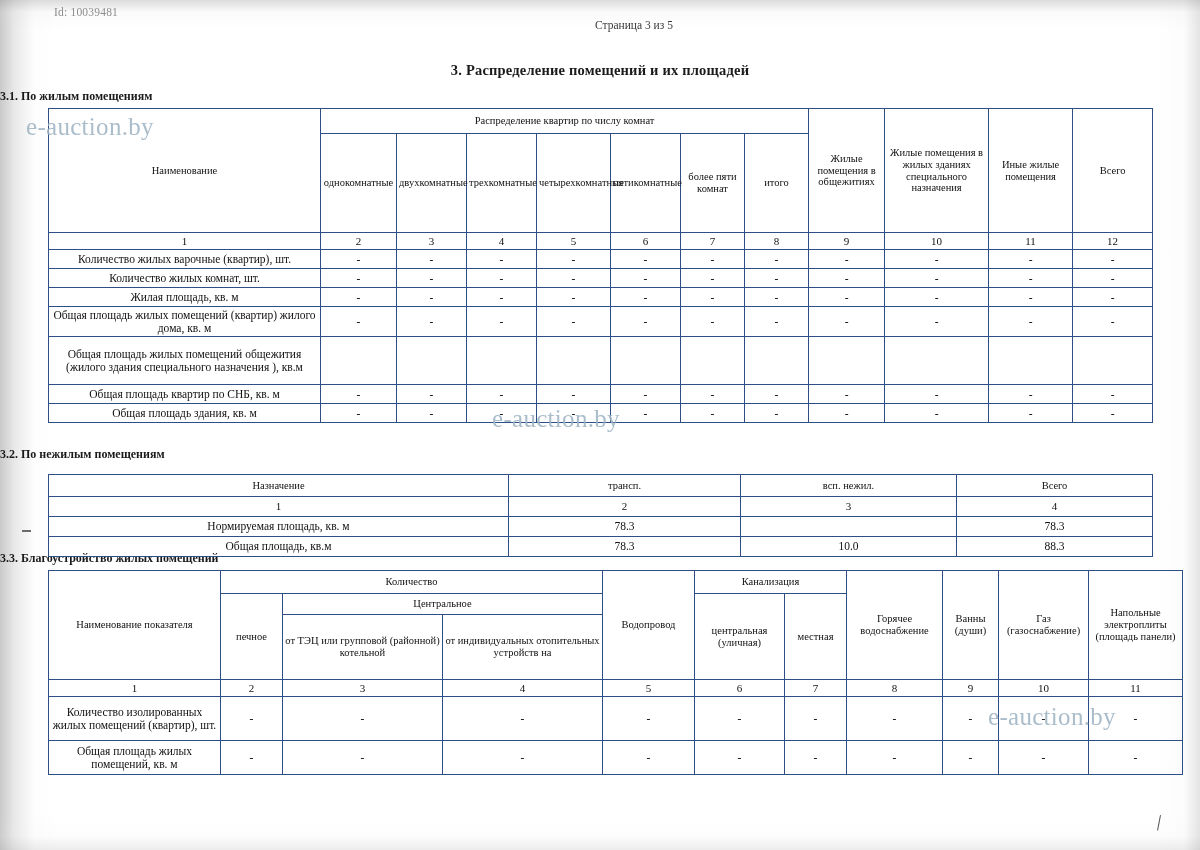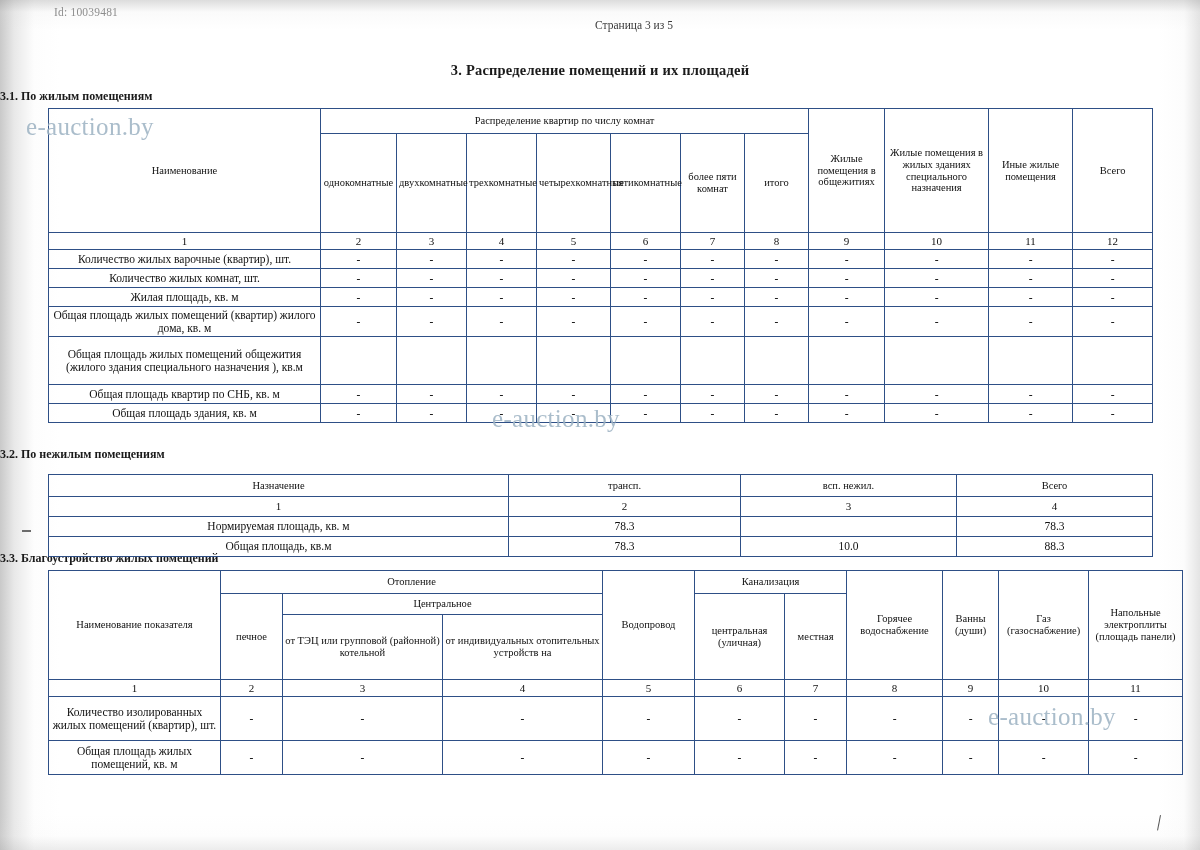--- a/index.html
+++ b/index.html
@@ -379,21 +379,21 @@
         <col style="width:90px">
         <col style="width:62px">
         <col style="width:96px">
       <col style="width:56px">
         <col style="width:90px">
         <col style="width:94px">
     </colgroup>
     <thead>
       <tr>
         <th rowspan="3">Наименование показателя</th>
-        <th colspan="3" style="height:20px">Отопление</th>
+        <th colspan="3" style="height:20px">Количество</th>
         <th rowspan="3">Водопровод</th>
         <th colspan="2">Канализация</th>
         <th rowspan="3">Горячее водоснабжение</th>
         <th rowspan="3">Ванны (души)</th>
         <th rowspan="3">Газ (газоснабжение)</th>
         <th rowspan="3">Напольные электроплиты (площадь панели)</th>
       </tr>
       <tr>
         <th rowspan="2">печное</th>
         <th colspan="2" style="height:18px">Центральное</th>

